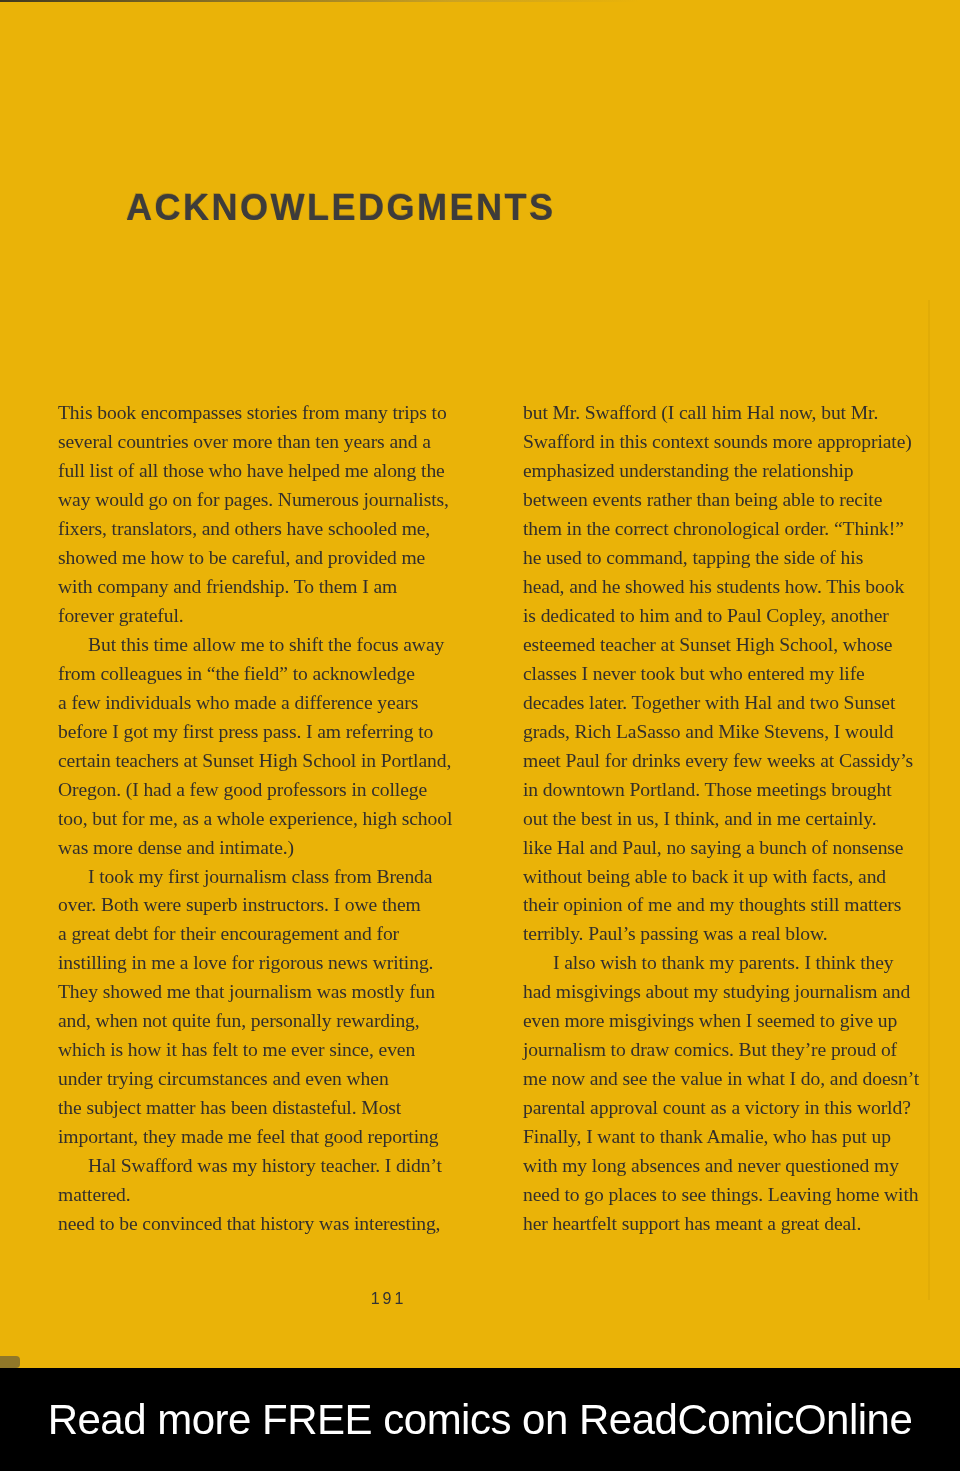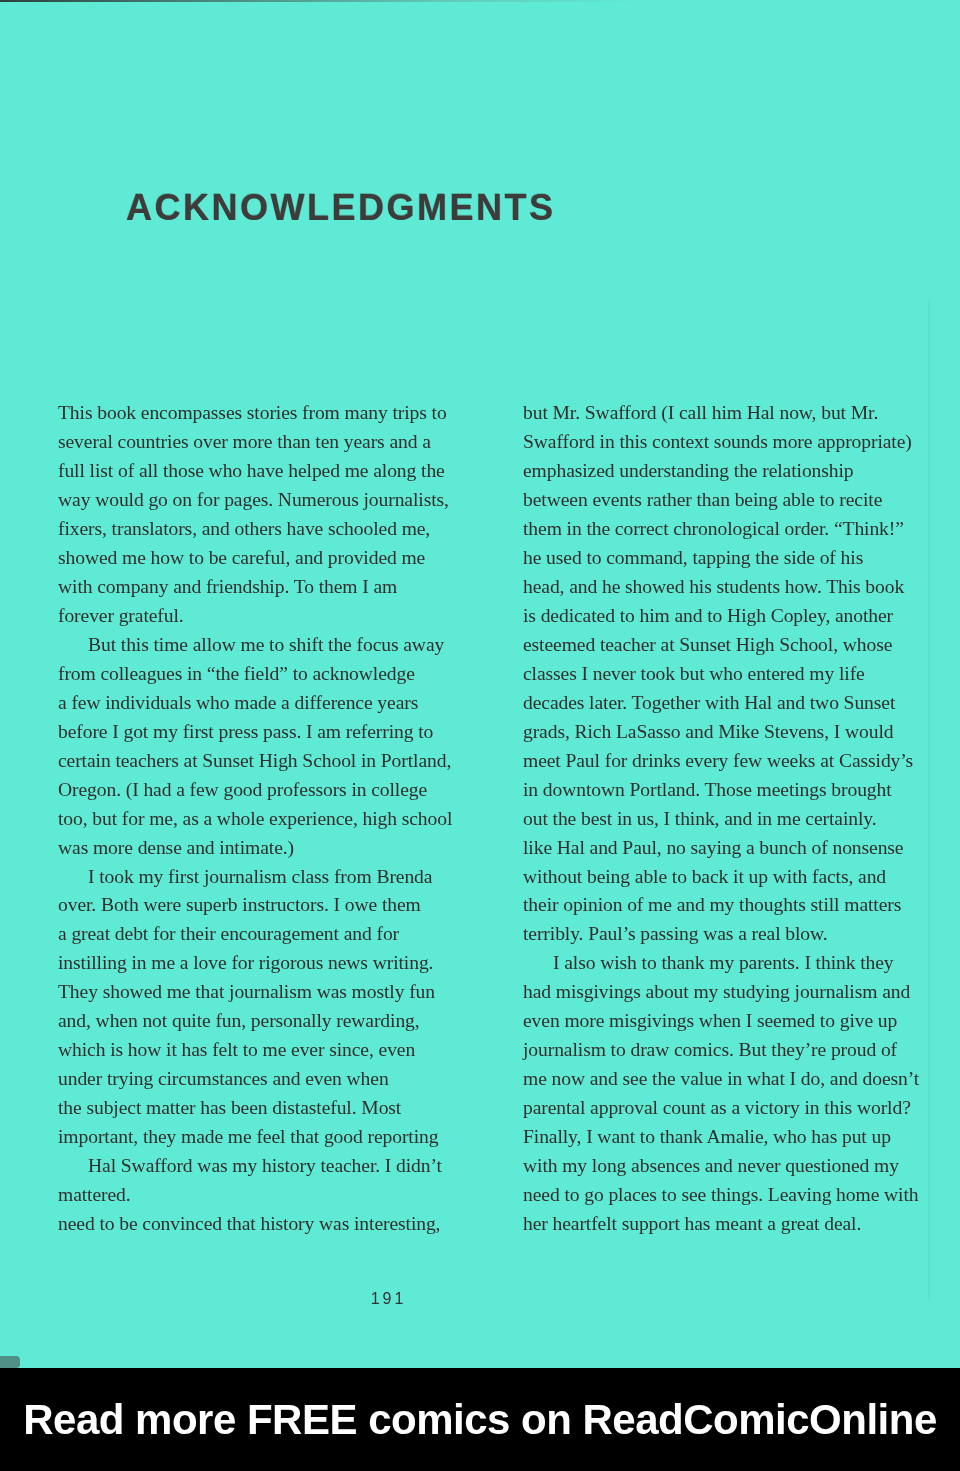--- a/index.html
+++ b/index.html
@@ -4,21 +4,21 @@
 <style>
   html, body {
     margin: 0;
     padding: 0;
     background: #ffffff;
   }
   .page {
     position: relative;
     width: 960px;
     height: 1471px;
-    background: #5eead4;
+    background: #eab308;
     overflow: hidden;
     font-family: "Liberation Serif", serif;
   }
   
   .top-edge {
     position: absolute;
     top: 0; left: 0;
     width: 640px; height: 2px;
     background: linear-gradient(to right,
       rgba(35,35,35,0.85) 0%,
@@ -87,21 +87,21 @@
     width: 960px;
     height: 103px;
     background: #000000;
     display: flex;
     align-items: center;
     justify-content: center;
     cursor: pointer;
   }
   .banner-text {
     font-family: "Liberation Sans", sans-serif;
-    font-weight: 700;
+    font-weight: 400;
     font-size: 42px;
     letter-spacing: -0.5px;
     color: #ffffff;
     white-space: nowrap;
   }
 </style>
 </head>
 <body>
 
 <div class="page">
@@ -145,21 +145,21 @@
     </div>
 
   <div class="column right">
       <div class="line">but Mr. Swafford (I call him Hal now, but Mr.</div>
       <div class="line">Swafford in this context sounds more appropriate)</div>
       <div class="line">emphasized understanding the relationship</div>
       <div class="line">between events rather than being able to recite</div>
       <div class="line">them in the correct chronological order. “Think!”</div>
       <div class="line">he used to command, tapping the side of his</div>
       <div class="line">head, and he showed his students how. This book</div>
-      <div class="line">is dedicated to him and to High Copley, another</div>
+      <div class="line">is dedicated to him and to Paul Copley, another</div>
       <div class="line">esteemed teacher at Sunset High School, whose</div>
       <div class="line">classes I never took but who entered my life</div>
       <div class="line">decades later. Together with Hal and two Sunset</div>
       <div class="line">grads, Rich LaSasso and Mike Stevens, I would</div>
       <div class="line">meet Paul for drinks every few weeks at Cassidy’s</div>
       <div class="line">in downtown Portland. Those meetings brought</div>
       <div class="line">out the best in us, I think, and in me certainly.</div>
       <div class="line">like Hal and Paul, no saying a bunch of nonsense</div>
       <div class="line">without being able to back it up with facts, and</div>
       <div class="line">their opinion of me and my thoughts still matters</div>

